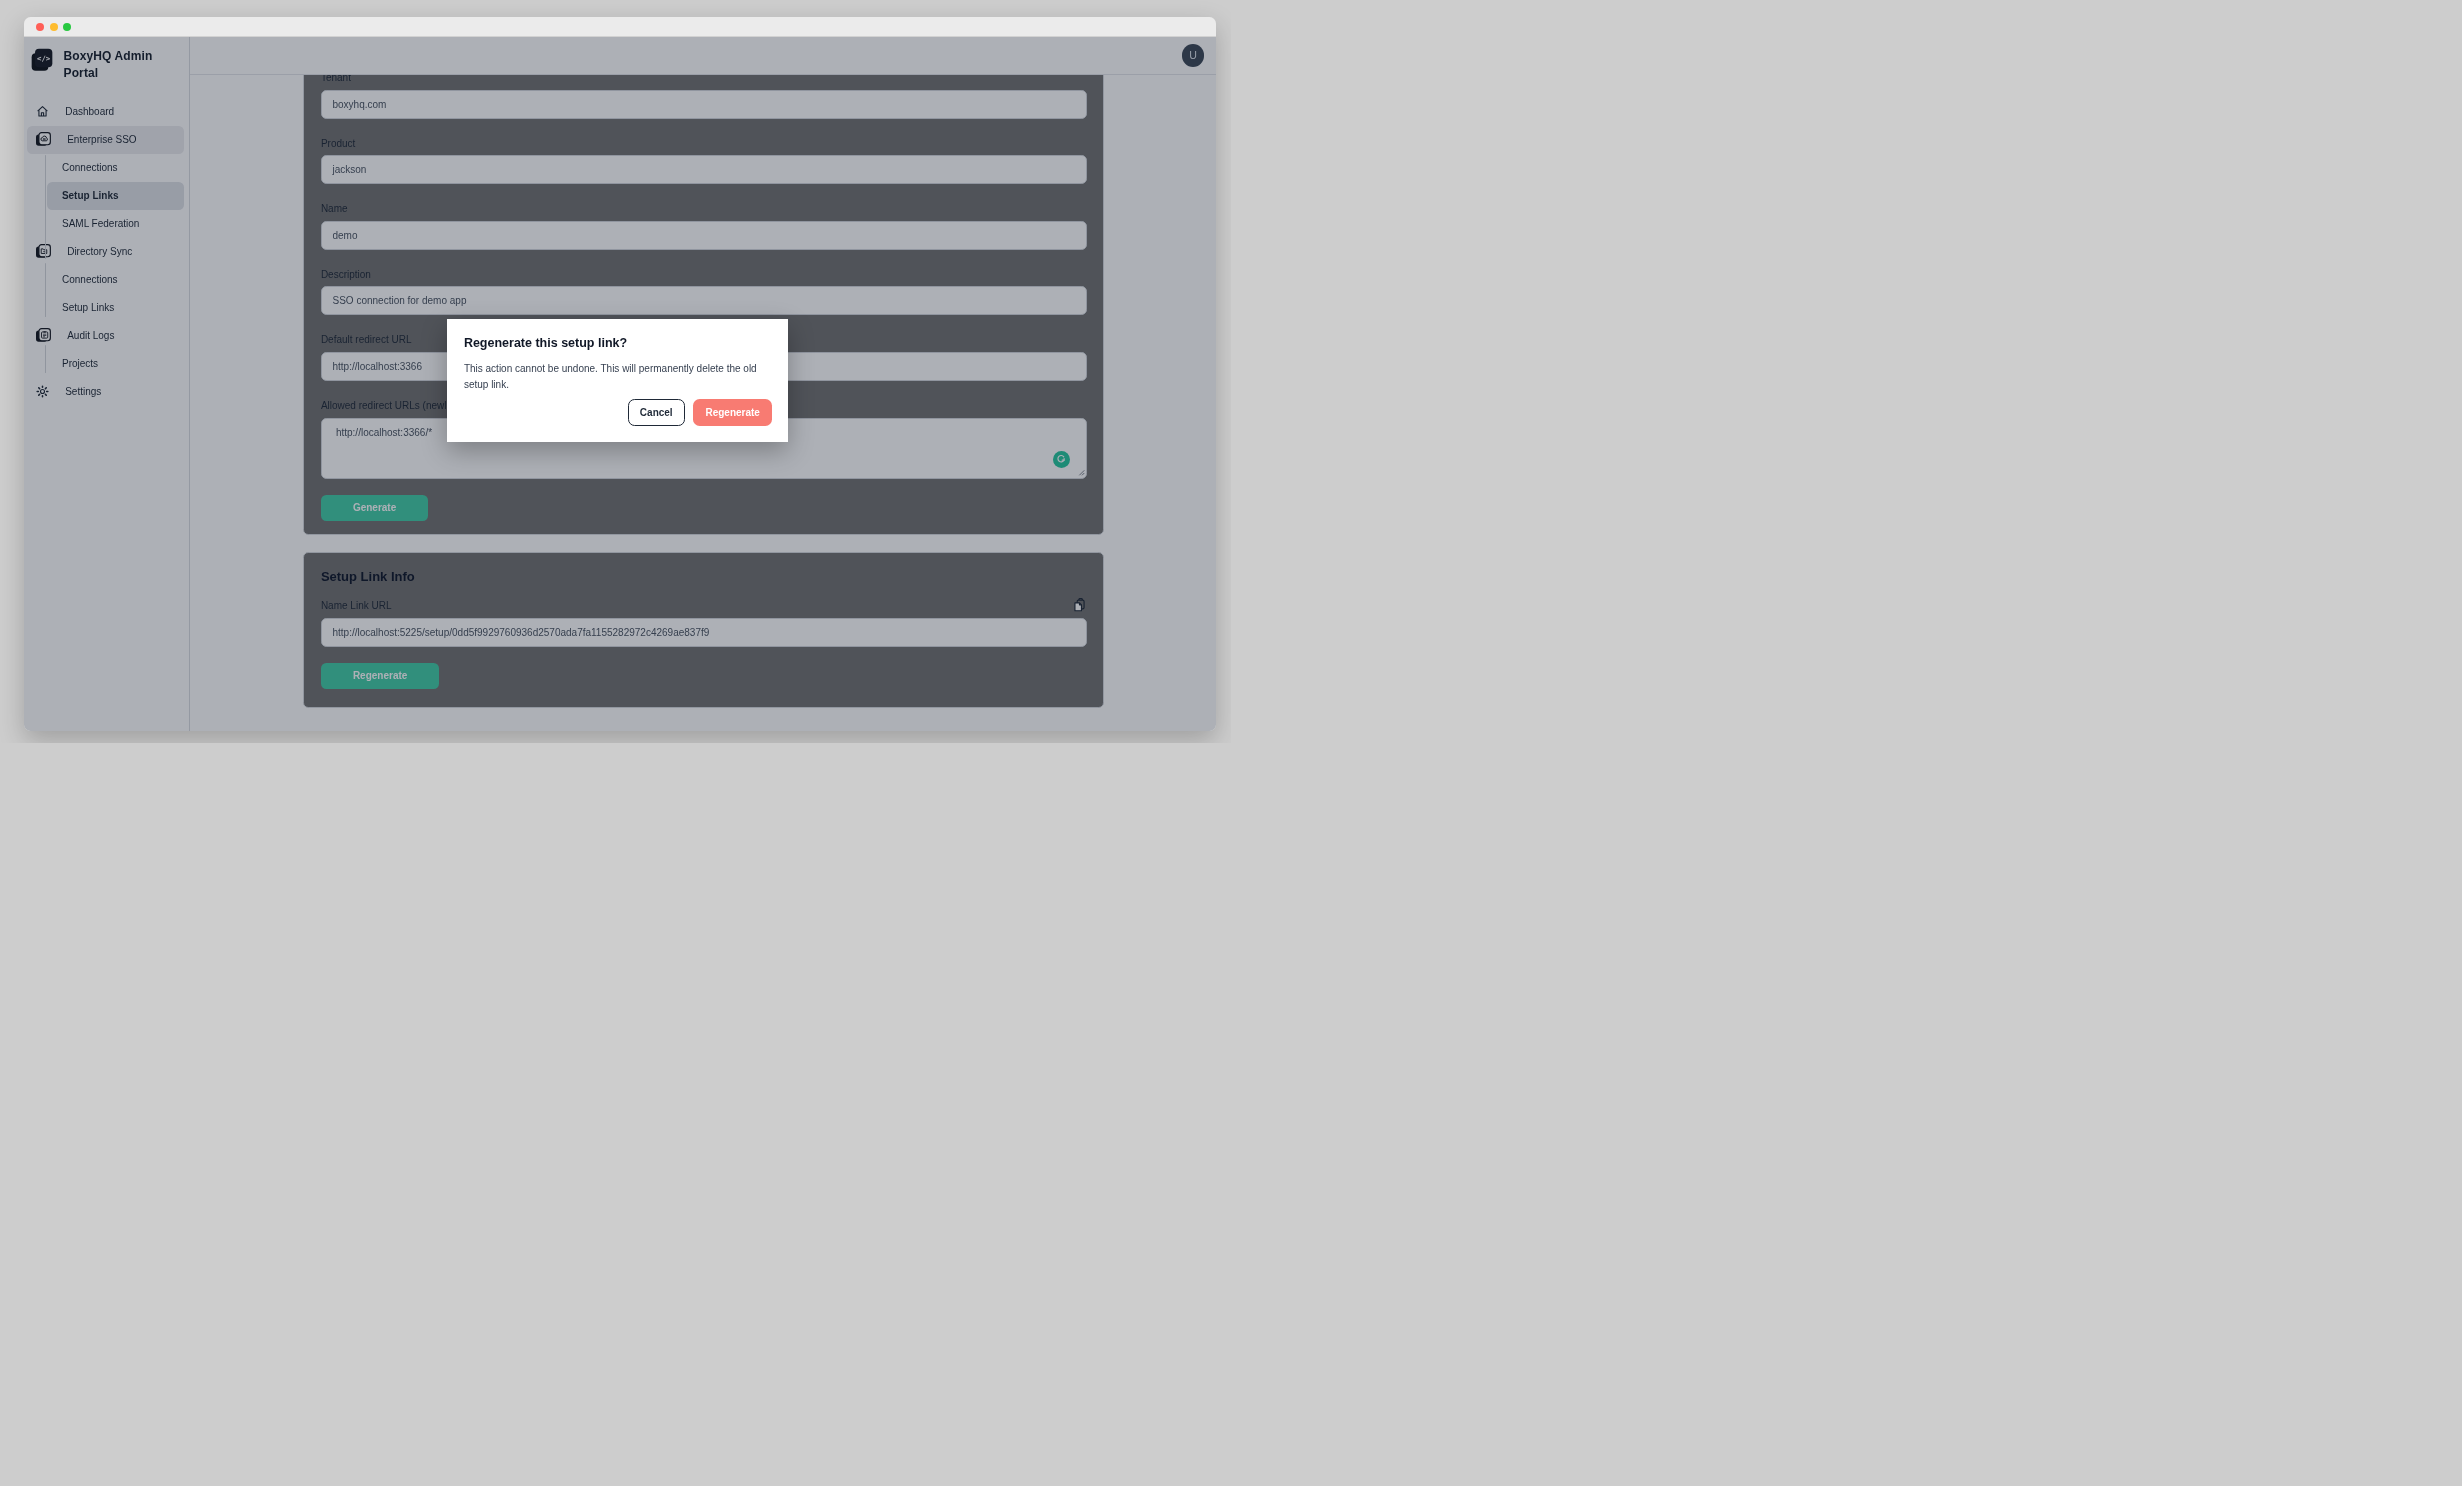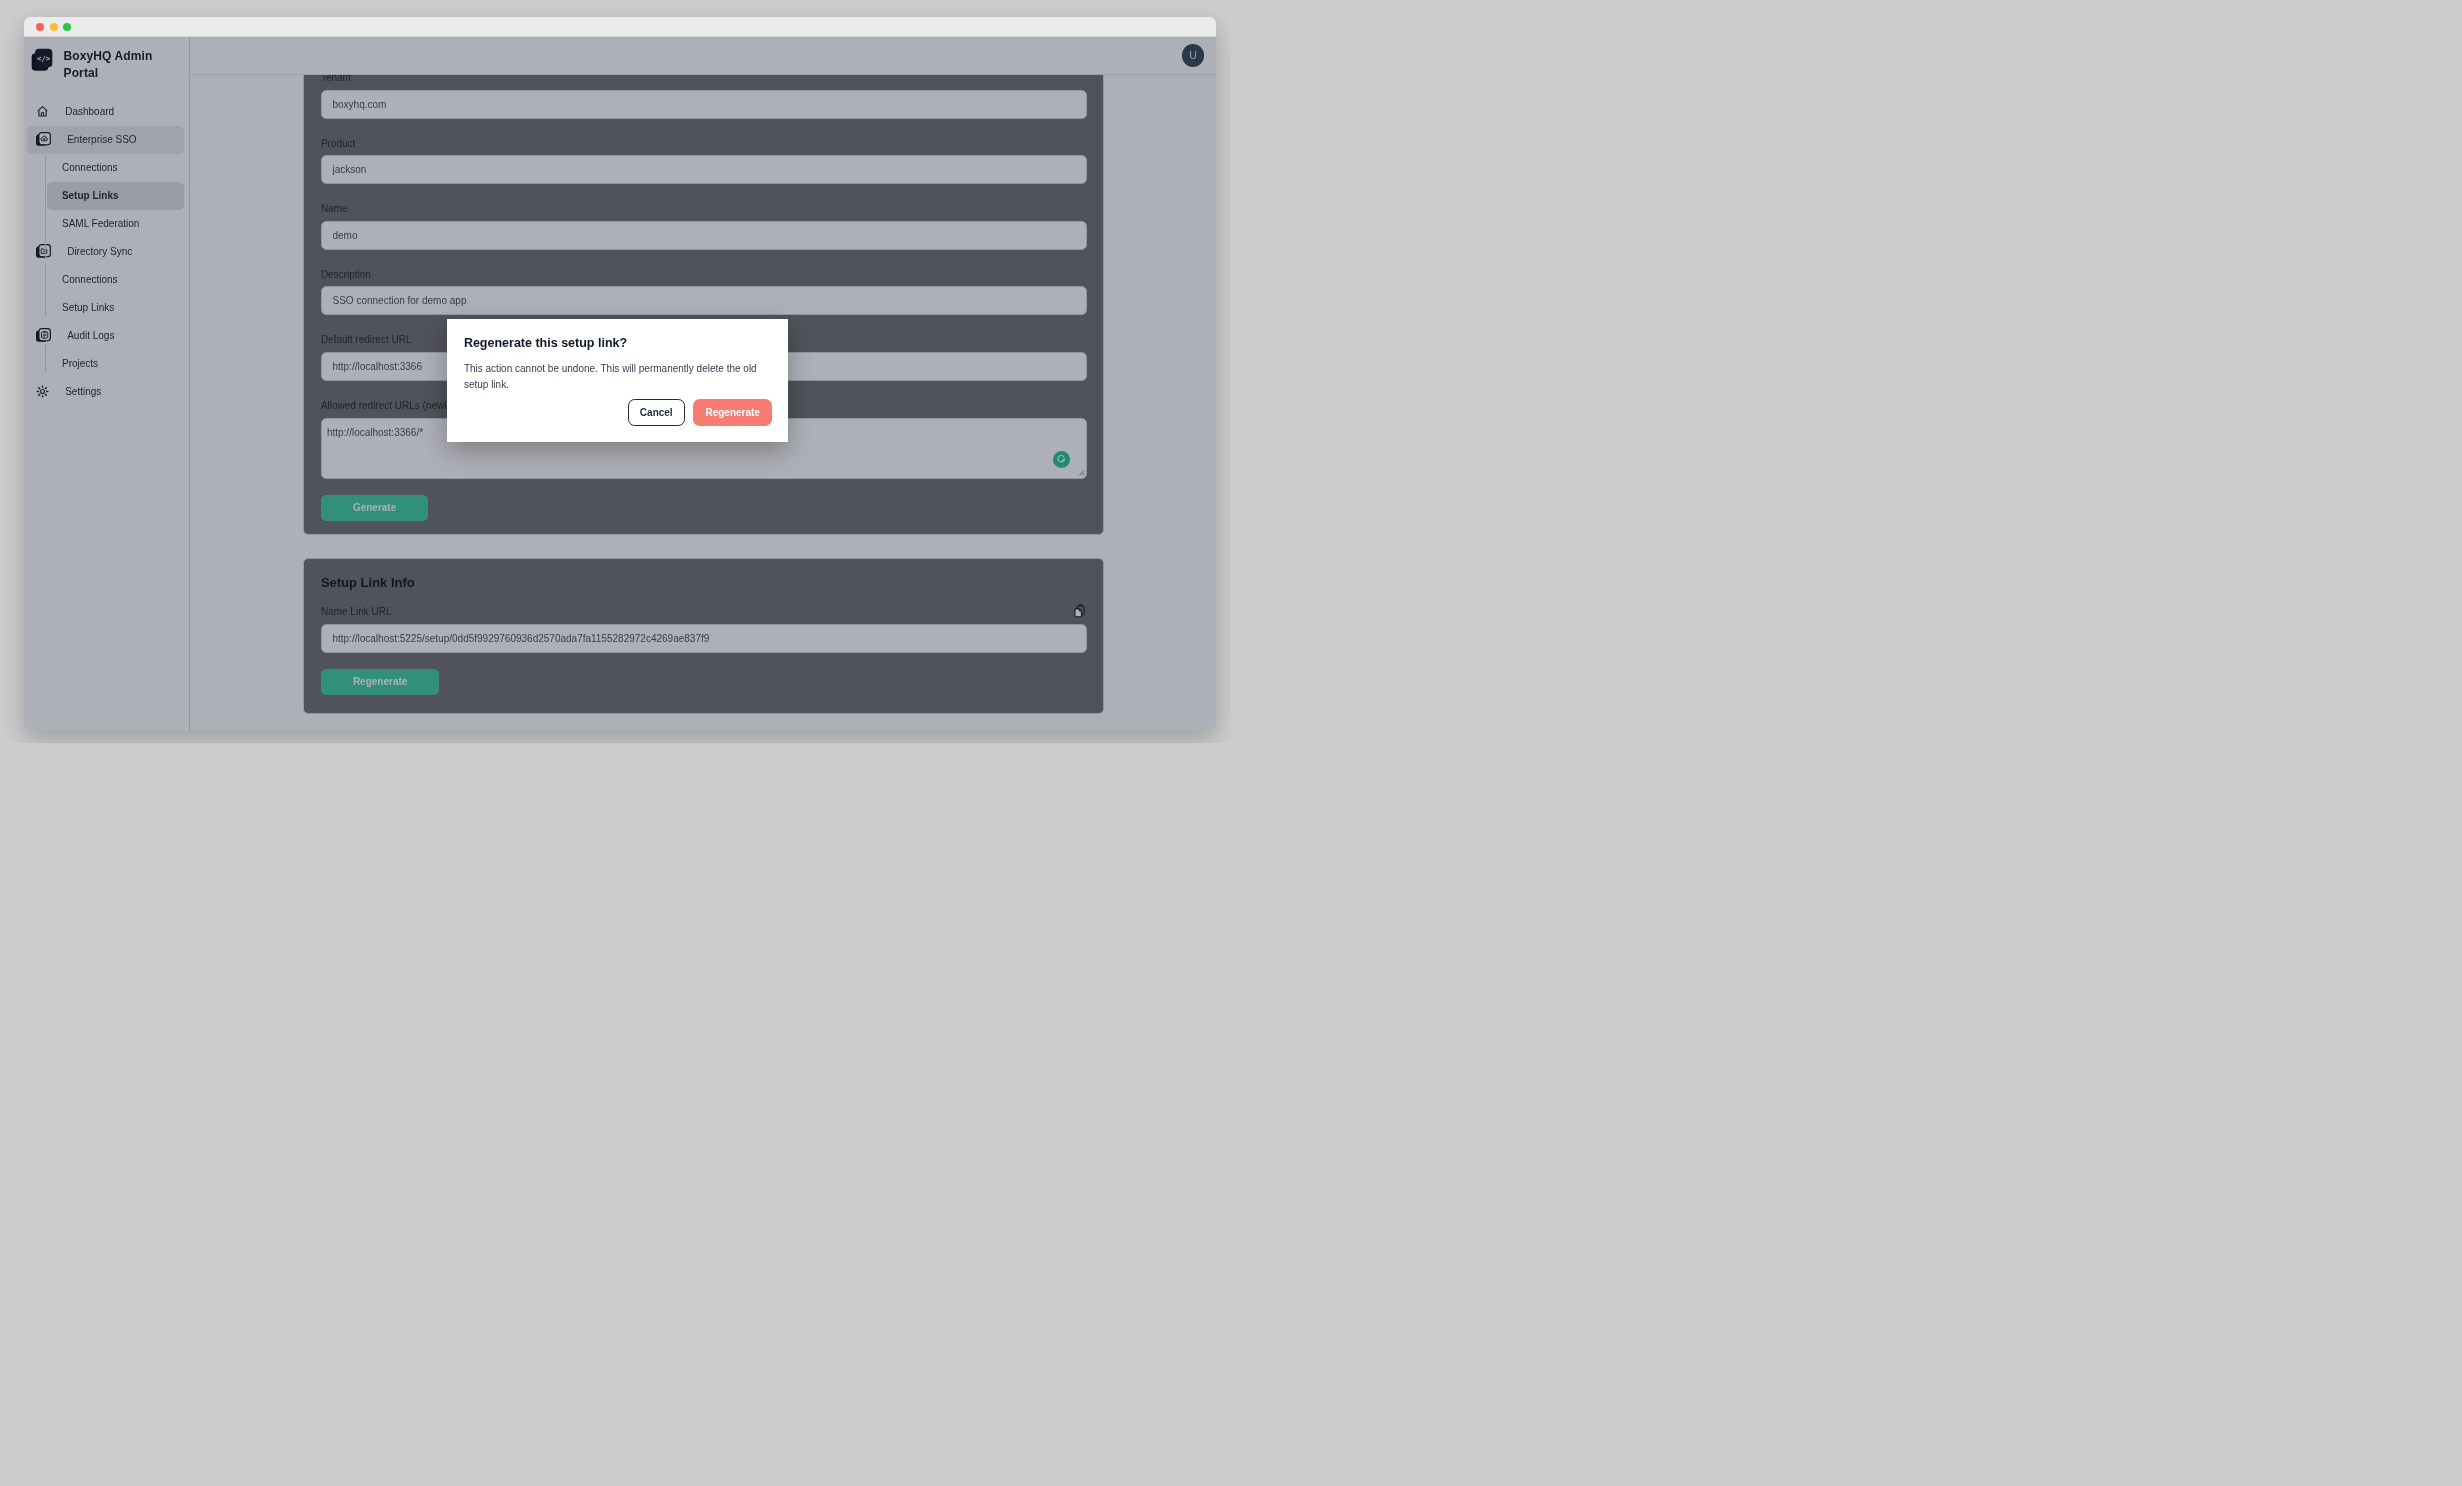--- a/index.html
+++ b/index.html
@@ -48,31 +48,31 @@
   .main-col { flex:1; display:flex; flex-direction:column; min-width:0; }
   .header { height:38px; flex:0 0 auto; border-bottom:0.7px solid #e4e6ea;
     display:flex; align-items:center; justify-content:flex-end; padding-right:12px; }
   .avatar { width:22.4px; height:22.4px; border-radius:50%; background:#3e4a59; color:#dde3ea;
     font-size:10.6px; display:flex; align-items:center; justify-content:center; cursor:pointer; }
   .content { flex:1; overflow:hidden; }
   .content-inner { width:801px; margin:-20px auto 0 auto; }
 
   
   .card { background:#737373; border:0.7px solid #d7dade; border-radius:5.3px; padding:16px 17px 13px 17px; }
-  .card2 { margin-top:23px; position:relative; padding-bottom:18.5px; }
+  .card2 { margin-top:17px; position:relative; padding-bottom:18.5px; }
   .field { margin-bottom:19px; }
   .field label, .flabel { display:block; font-size:10px; color:#1f2937; margin-bottom:6.6px; }
   .tinput {
     width:766px; height:29px; border:0.7px solid #d3d7dd; border-radius:5.3px;
     padding:0 10.6px; font-size:10px; color:#4b5563; background:#fff;
     font-family:"Liberation Sans", sans-serif; outline:none; display:block;
   }
   .tarea {
     width:766px; height:61px; border:0.7px solid #d3d7dd; border-radius:5.3px;
-    padding:8px 5px; font-size:10px; color:#4b5563; background:#fff;
+    padding:8px 14px; font-size:10px; color:#4b5563; background:#fff;
     font-family:"Liberation Sans", sans-serif; outline:none; resize:none; display:block;
   }
   .tarea-wrap { position:relative; width:766px; }
   .grammarly { position:absolute; right:17px; bottom:10.6px; width:17px; height:17px; border-radius:50%;
     background:#27c79f; display:flex; align-items:center; justify-content:center; cursor:pointer; }
   .resize-handle { position:absolute; right:2px; bottom:2px; }
   .btn-teal {
     margin-top:16px; height:26px; padding:0 32px; background:#43cda7; color:#fff;
     border:none; border-radius:5.3px; font-size:10px; font-weight:600; cursor:pointer;
     font-family:"Liberation Sans", sans-serif;

